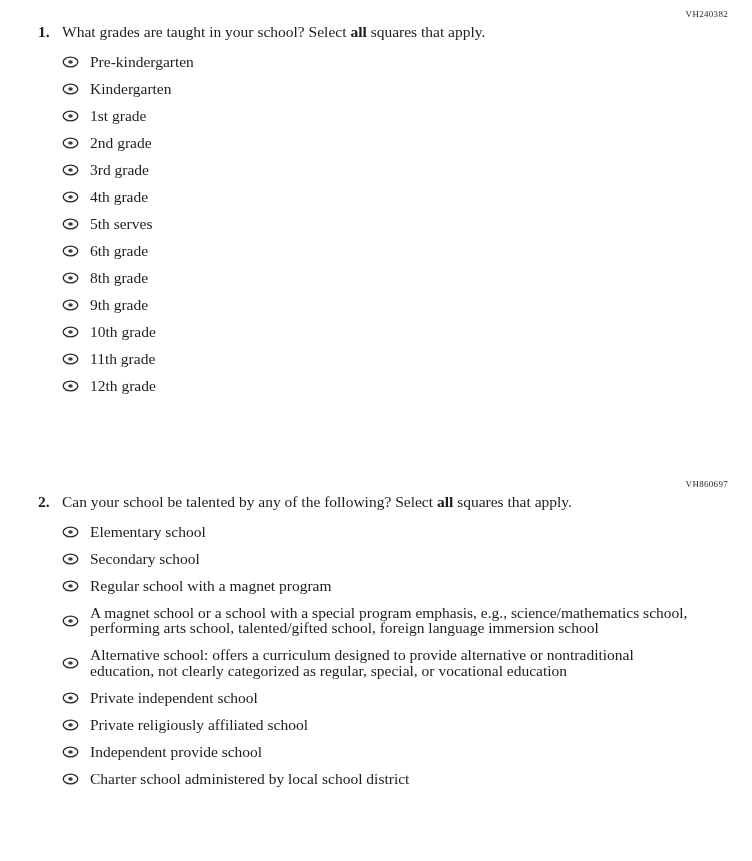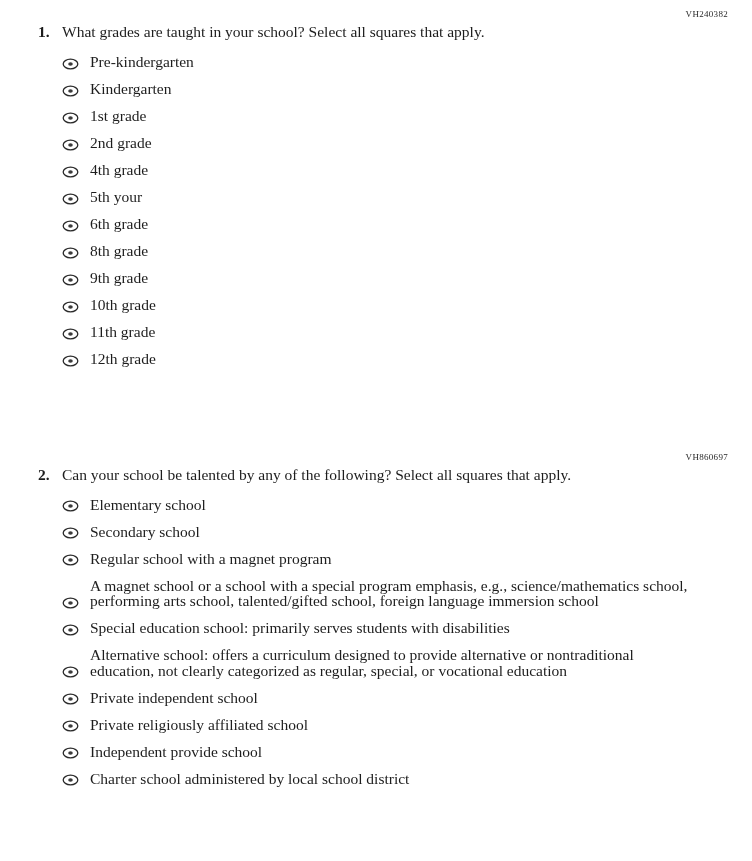--- a/index.html
+++ b/index.html
@@ -34,28 +34,28 @@
     display: flex;
     align-items: flex-start;
     font-size: 15.5px;
     line-height: 19px;
     margin-top: 2px;
   }
   .q-num {
     font-weight: bold;
     flex: 0 0 24px;
   }
-  .q-prompt .bold { font-weight: normal; }
+  .q-prompt .bold { font-weight: bold; }
   .options {
     margin-left: 24px;
     margin-top: 12px;
   }
   .option {
     display: flex;
-    align-items: flex-end;
+    align-items: center;
     margin-bottom: 10.5px;
     cursor: default;
   }
   .oval {
     flex: 0 0 17px;
     margin-top: 2px;
     margin-right: 11px;
     line-height: 0;
   }
   .option .label {
@@ -112,39 +112,48 @@
   <div class="option">
     <span class="oval">
       <svg width="17" height="12" viewBox="0 0 17 12" aria-hidden="true">
         <ellipse cx="8.5" cy="6" rx="7.3" ry="4.8" fill="none" stroke="#2a2a2a" stroke-width="1.3"></ellipse>
         <ellipse cx="8.5" cy="6" rx="2.3" ry="1.7" fill="#3a3a3a"></ellipse>
       </svg>
     </span>
     <span class="label">2nd grade</span>
   </div>
 
+  <div class="option">
+    <span class="oval">
+      <svg width="17" height="12" viewBox="0 0 17 12" aria-hidden="true">
+        <ellipse cx="8.5" cy="6" rx="7.3" ry="4.8" fill="none" stroke="#2a2a2a" stroke-width="1.3"></ellipse>
+        <ellipse cx="8.5" cy="6" rx="2.3" ry="1.7" fill="#3a3a3a"></ellipse>
+      </svg>
+    </span>
+    <span class="label">3rd grade</span>
+  </div>
 
   <div class="option">
     <span class="oval">
       <svg width="17" height="12" viewBox="0 0 17 12" aria-hidden="true">
         <ellipse cx="8.5" cy="6" rx="7.3" ry="4.8" fill="none" stroke="#2a2a2a" stroke-width="1.3"></ellipse>
         <ellipse cx="8.5" cy="6" rx="2.3" ry="1.7" fill="#3a3a3a"></ellipse>
       </svg>
     </span>
     <span class="label">4th grade</span>
   </div>
 
   <div class="option">
     <span class="oval">
       <svg width="17" height="12" viewBox="0 0 17 12" aria-hidden="true">
         <ellipse cx="8.5" cy="6" rx="7.3" ry="4.8" fill="none" stroke="#2a2a2a" stroke-width="1.3"></ellipse>
         <ellipse cx="8.5" cy="6" rx="2.3" ry="1.7" fill="#3a3a3a"></ellipse>
       </svg>
     </span>
-    <span class="label">5th your</span>
+    <span class="label">5th serves</span>
   </div>
 
   <div class="option">
     <span class="oval">
       <svg width="17" height="12" viewBox="0 0 17 12" aria-hidden="true">
         <ellipse cx="8.5" cy="6" rx="7.3" ry="4.8" fill="none" stroke="#2a2a2a" stroke-width="1.3"></ellipse>
         <ellipse cx="8.5" cy="6" rx="2.3" ry="1.7" fill="#3a3a3a"></ellipse>
       </svg>
     </span>
     <span class="label">6th grade</span>
@@ -246,29 +255,20 @@
   <div class="option">
     <span class="oval">
       <svg width="17" height="12" viewBox="0 0 17 12" aria-hidden="true">
         <ellipse cx="8.5" cy="6" rx="7.3" ry="4.8" fill="none" stroke="#2a2a2a" stroke-width="1.3"></ellipse>
         <ellipse cx="8.5" cy="6" rx="2.3" ry="1.7" fill="#3a3a3a"></ellipse>
       </svg>
     </span>
     <span class="label">A magnet school or a school with a special program emphasis, e.g., science/mathematics school, performing arts school, talented/gifted school, foreign language immersion school</span>
   </div>
 
-  <div class="option">
-    <span class="oval">
-      <svg width="17" height="12" viewBox="0 0 17 12" aria-hidden="true">
-        <ellipse cx="8.5" cy="6" rx="7.3" ry="4.8" fill="none" stroke="#2a2a2a" stroke-width="1.3"></ellipse>
-        <ellipse cx="8.5" cy="6" rx="2.3" ry="1.7" fill="#3a3a3a"></ellipse>
-      </svg>
-    </span>
-    <span class="label">Special education school: primarily serves students with disabilities</span>
-  </div>
 
   <div class="option">
     <span class="oval">
       <svg width="17" height="12" viewBox="0 0 17 12" aria-hidden="true">
         <ellipse cx="8.5" cy="6" rx="7.3" ry="4.8" fill="none" stroke="#2a2a2a" stroke-width="1.3"></ellipse>
         <ellipse cx="8.5" cy="6" rx="2.3" ry="1.7" fill="#3a3a3a"></ellipse>
       </svg>
     </span>
     <span class="label">Alternative school: offers a curriculum designed to provide alternative or nontraditional education, not clearly categorized as regular, special, or vocational education</span>
   </div>

